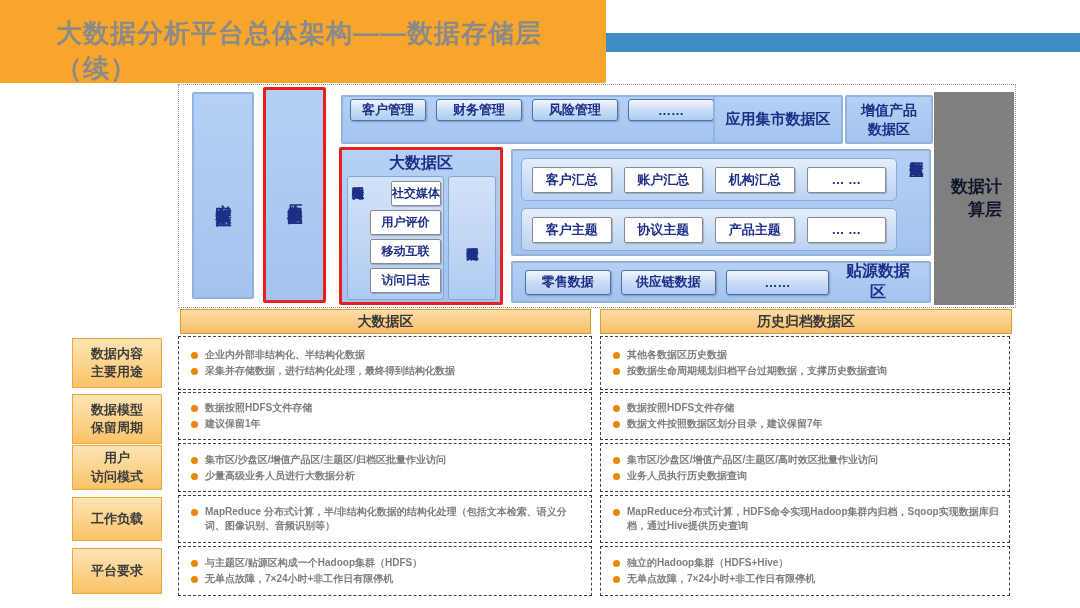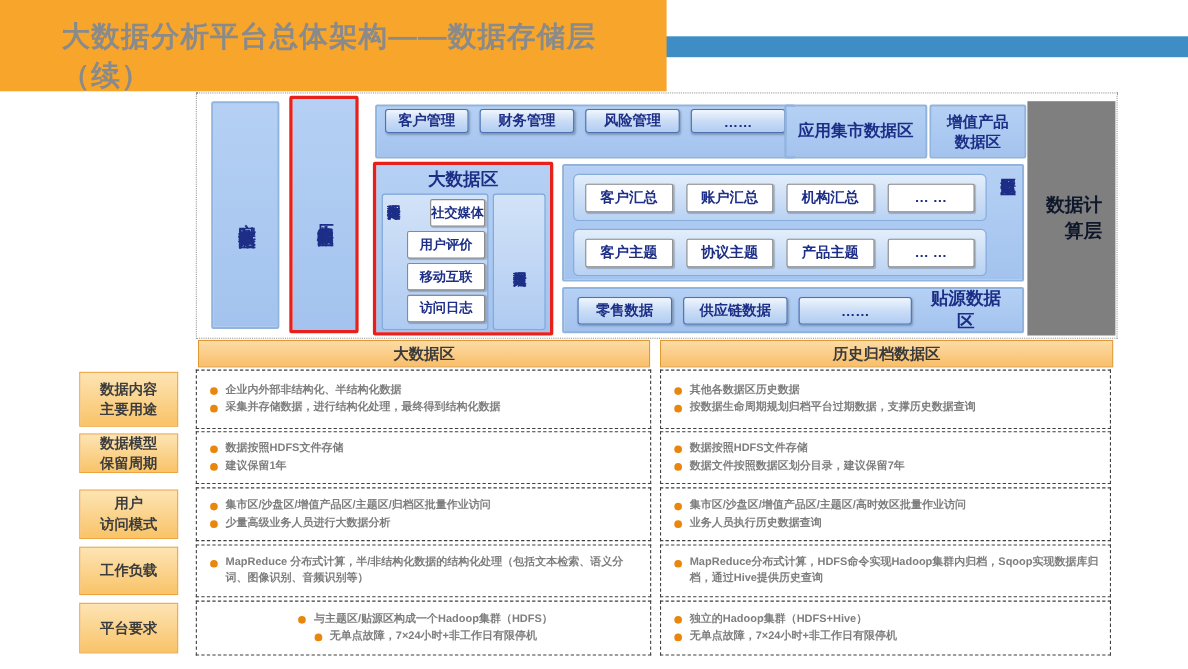--- a/index.html
+++ b/index.html
@@ -156,21 +156,21 @@
     <div class="bullet">
         <span class="dot"></span>
         <span class="btext">其他各数据区历史数据</span>
       </div>
     <div class="bullet">
         <span class="dot"></span>
         <span class="btext">按数据生命周期规划归档平台过期数据，支撑历史数据查询</span>
       </div>
   </div>
 
-  <div class="rlabel" style="top:394px;height:36px;">数据模型
+  <div class="rlabel" style="top:394px;height:50px;">数据模型
 保留周期</div>
   <div class="tcell" style="left:178px;top:392px;width:414px;height:48px;">
     <div class="bullet">
         <span class="dot"></span>
         <span class="btext">数据按照HDFS文件存储</span>
       </div>
     <div class="bullet">
         <span class="dot"></span>
         <span class="btext">建议保留1年</span>
       </div>
@@ -217,21 +217,21 @@
       </div>
   </div>
   <div class="tcell" style="left:600px;top:495px;width:410px;height:48px;">
     <div class="bullet">
         <span class="dot"></span>
         <span class="btext">MapReduce分布式计算，HDFS命令实现Hadoop集群内归档，Sqoop实现数据库归档，通过Hive提供历史查询</span>
       </div>
   </div>
 
   <div class="rlabel" style="top:548px;height:46px;">平台要求</div>
-  <div class="tcell" style="left:178px;top:546px;width:414px;height:50px;align-items:center;">
+  <div class="tcell" style="left:178px;top:546px;width:414px;height:50px;">
     <div class="bullet">
         <span class="dot"></span>
         <span class="btext">与主题区/贴源区构成一个Hadoop集群（HDFS）</span>
       </div>
     <div class="bullet">
         <span class="dot"></span>
         <span class="btext">无单点故障，7×24小时+非工作日有限停机</span>
       </div>
   </div>
   <div class="tcell" style="left:600px;top:546px;width:410px;height:50px;">

